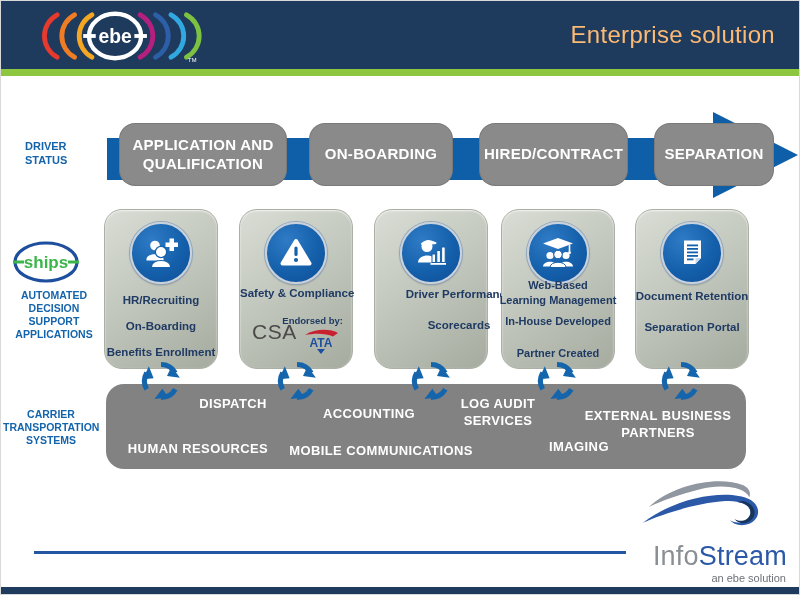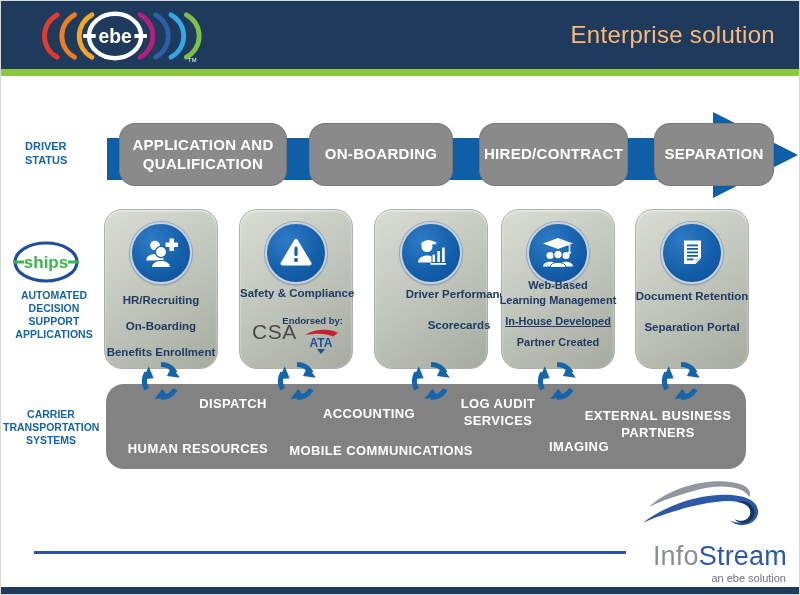--- a/index.html
+++ b/index.html
@@ -209,21 +209,21 @@
         <path d="M21 33.5 C21 27 35 27 35 33.5 Z"></path>
         <circle cx="20" cy="21.5" r="4.2" stroke="#1560ab" stroke-width="1"></circle>
         <path d="M12 34.5 C12 27.5 28 27.5 28 34.5 Z" stroke="#1560ab" stroke-width="1"></path>
       </svg>
     </div>
     <div class="app-text">
       <div class="title-2line">
         <div class="app-line">Web-Based</div>
         <div class="app-line">Learning Management</div>
       </div>
-      <div class="app-line" style="margin-bottom:9px;text-decoration:underline;">In-House Developed</div>
+      <div class="app-line" style="margin-bottom:20px;">In-House Developed</div>
       <div class="app-line">Partner Created</div>
     </div>
   </div>
 
   <div class="app-box app-5">
     <div class="app-icon">
       <svg width="40" height="40" viewBox="0 0 40 40">
         <path d="M12 7.5 h17 v17.5 l-5.5 6 h-11.5 z" fill="#ffffff"></path>
         <path d="M29 25 l-5.5 6 v-6 z" fill="#c6d8ea"></path>
         <g fill="#1560ab">

